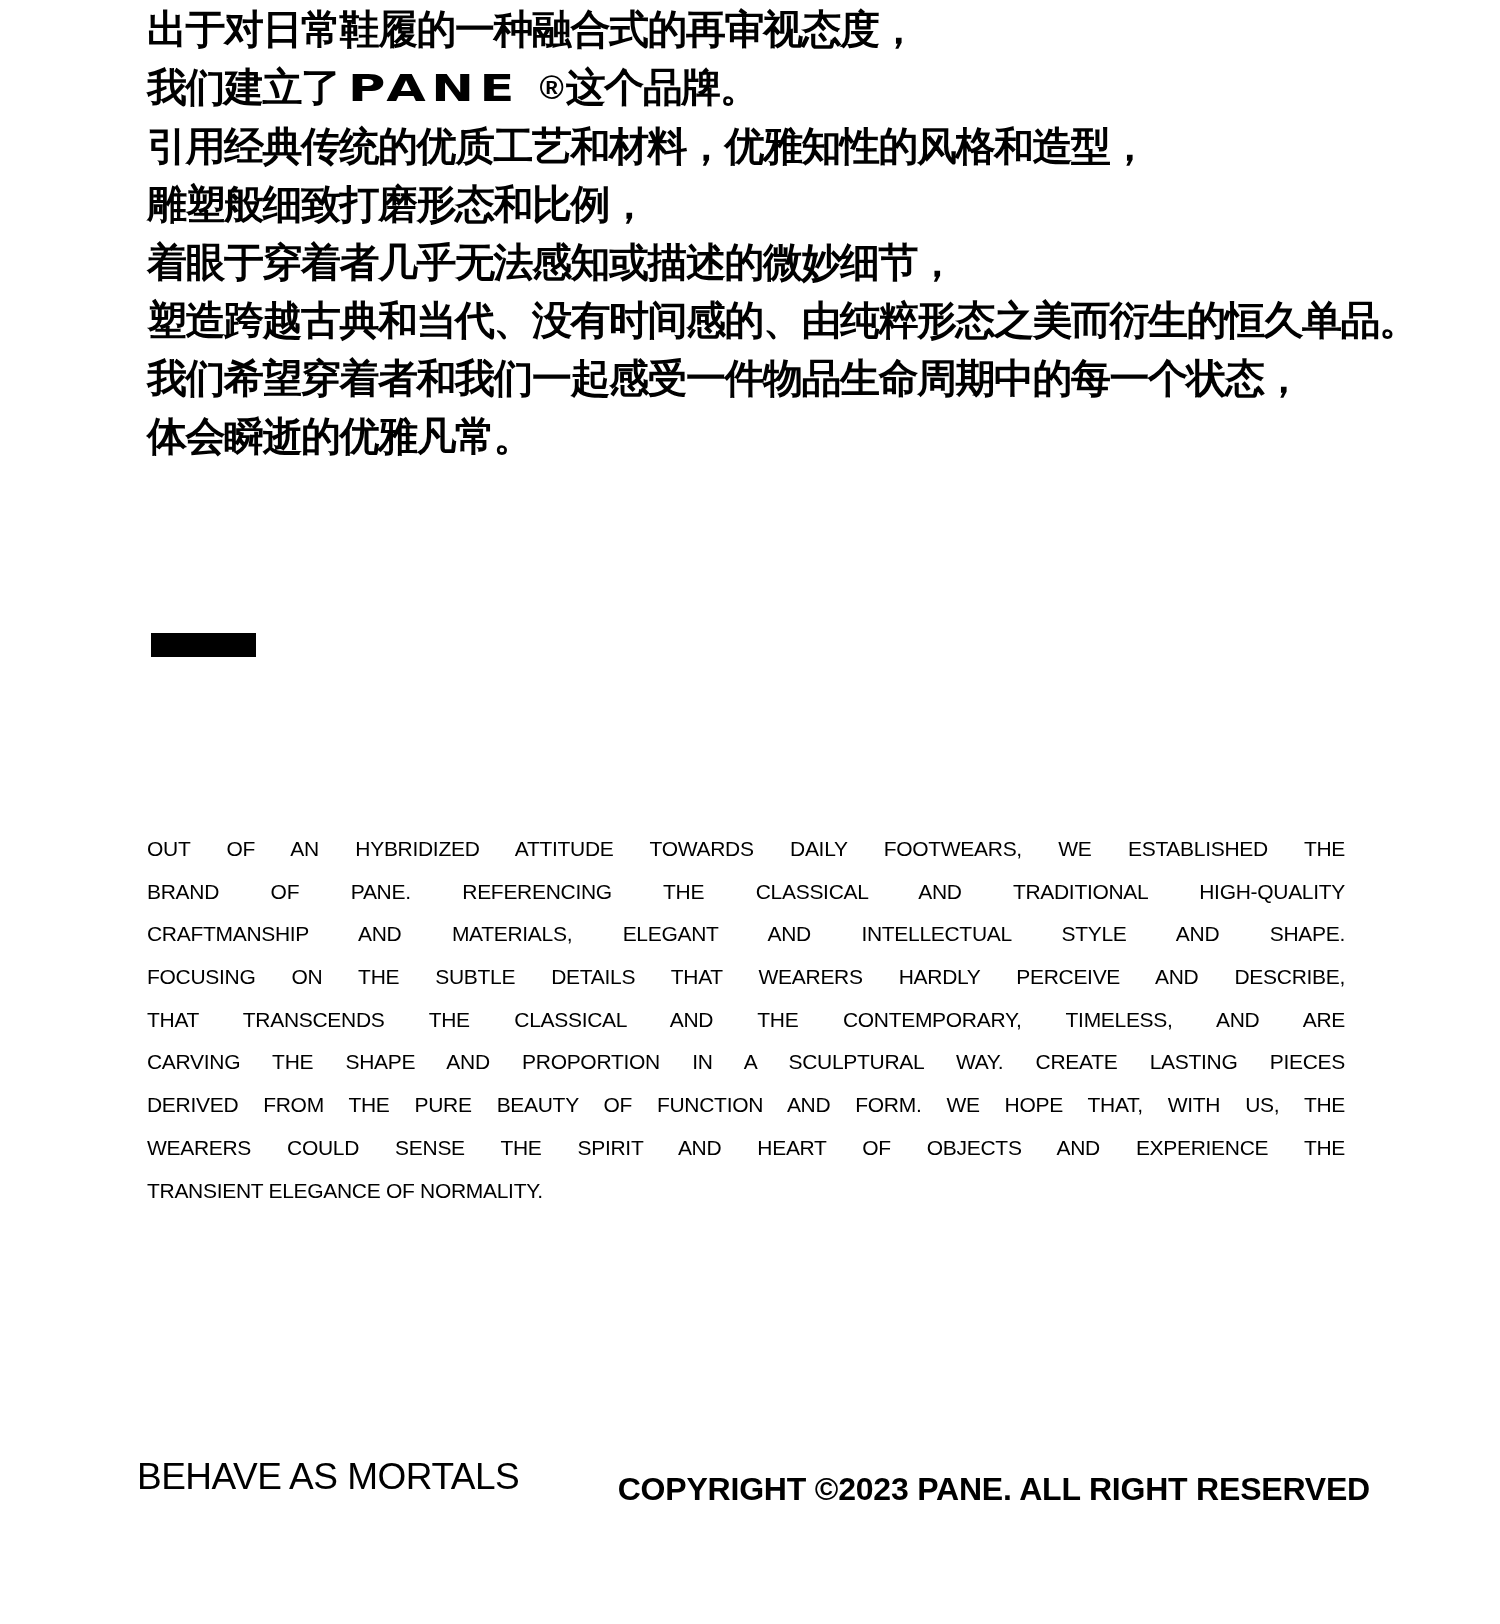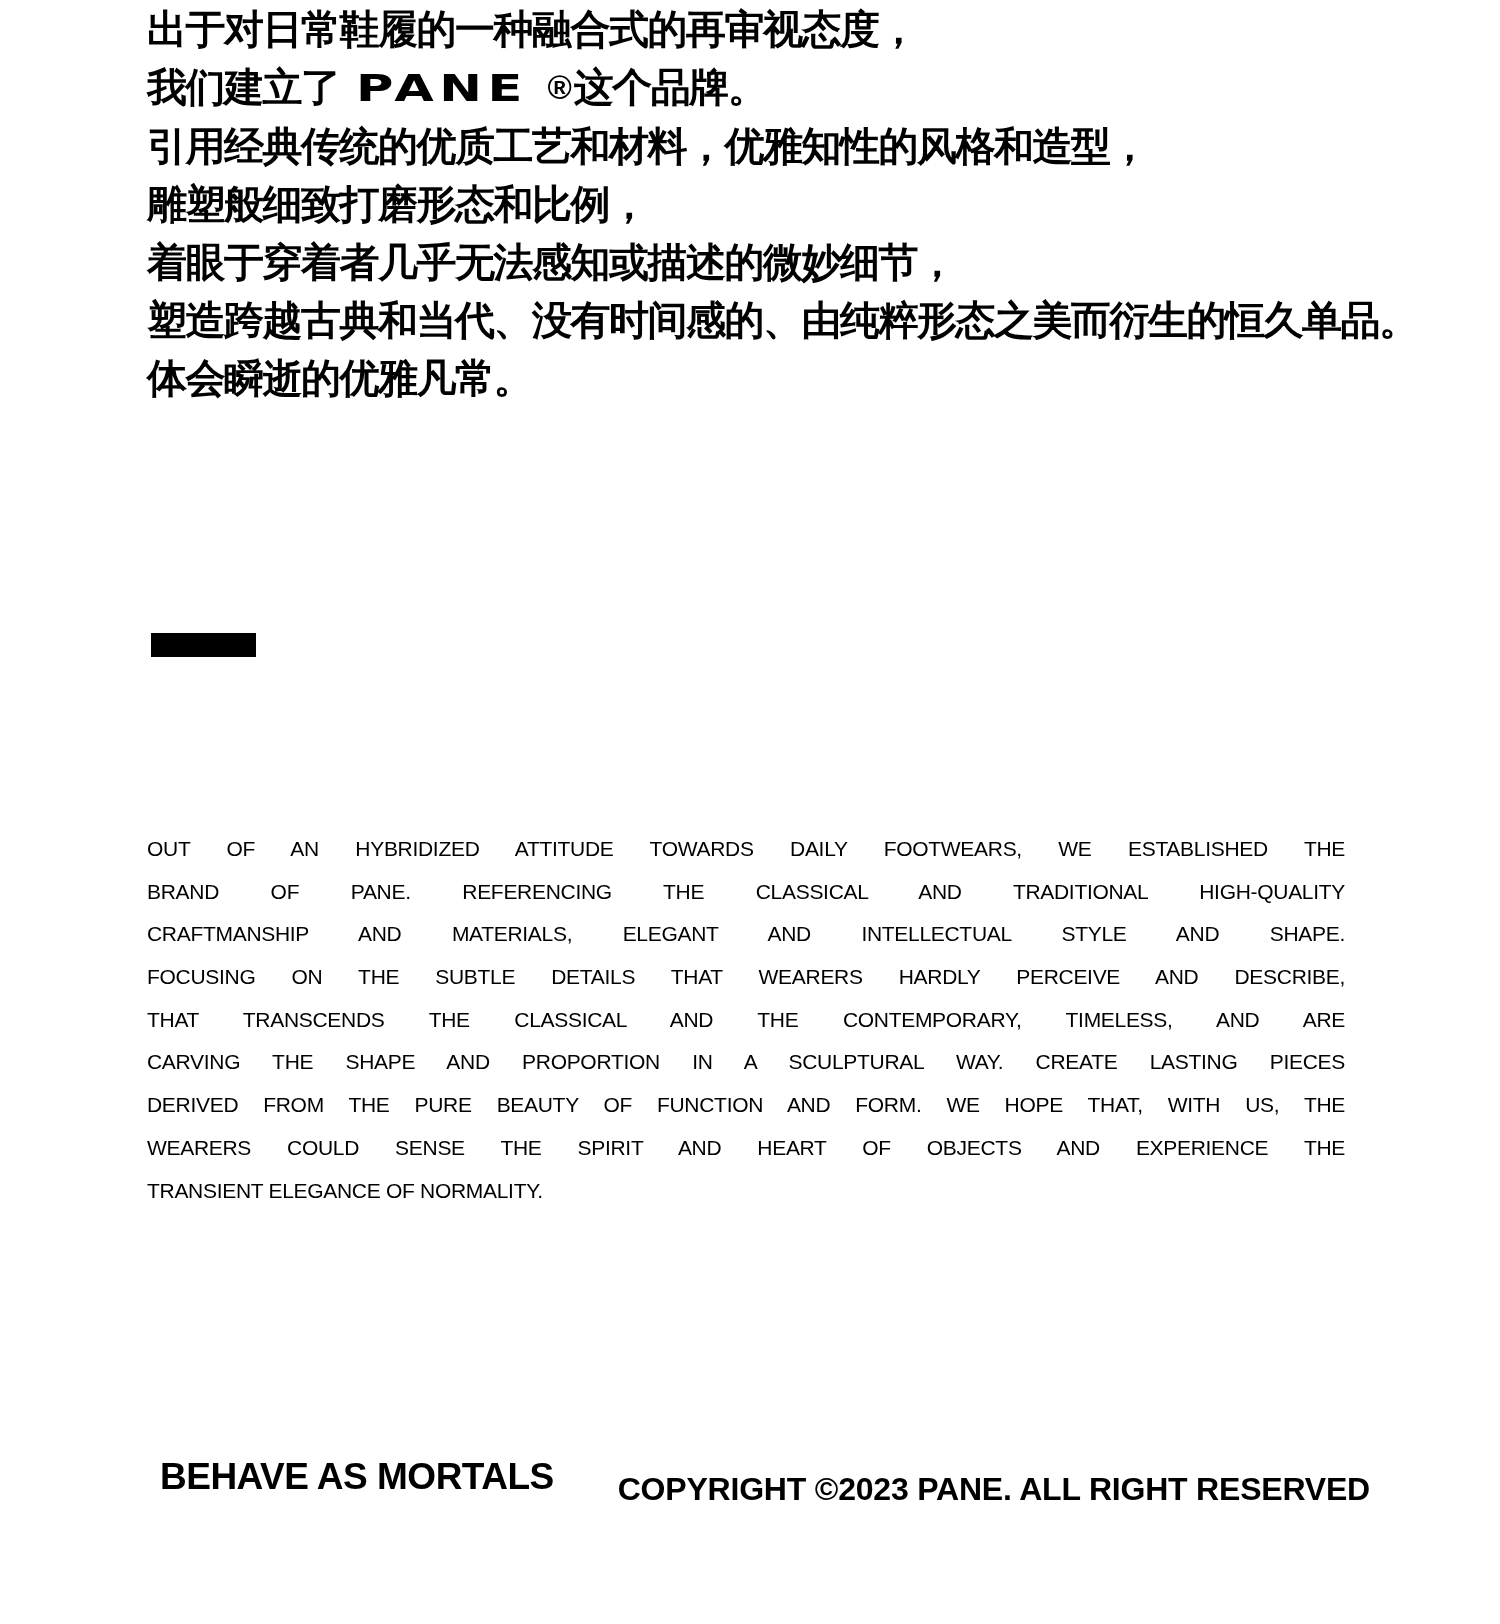--- a/index.html
+++ b/index.html
@@ -29,21 +29,21 @@
     font-size: 40px;
     line-height: 58px;
     font-weight: 700;
     letter-spacing: -1.5px;
     white-space: nowrap;
   }
   .pane-logo {
     display: inline-block;
     width: 192px;
     vertical-align: baseline;
-    margin-left: 16px;
+    margin-left: 8px;
   }
   .pane-logo-inner {
     display: inline-block;
     transform: scaleX(1.38);
     transform-origin: 0 78%;
     font-family: "DejaVu Sans", sans-serif;
     font-weight: 900;
     font-size: 37px;
     letter-spacing: 4px;
     line-height: 1;
@@ -85,25 +85,25 @@
     overflow: visible;
   }
   .en-line.last {
     text-align: right;
     text-align-last: left;
   }
 
   
   .footer-slogan {
     position: absolute;
-    left: 160px;
+    left: 137px;
     top: 1458px;
     font-size: 37px;
     line-height: 1;
-    font-weight: 700;
+    font-weight: 400;
     letter-spacing: -0.5px;
     white-space: nowrap;
   }
   .footer-copyright {
     position: absolute;
     right: 152px;
     top: 1473px;
     font-size: 32px;
     line-height: 1;
     font-weight: 700;
@@ -116,20 +116,21 @@
 
 <div class="page">
 
   <div class="cn-block">
     <div class="cn-line">出于对日常鞋履的一种融合式的再审视态度，</div>
     <div class="cn-line"><span>我们建立了</span><span class="pane-logo"><span class="pane-logo-inner">PANE</span></span><span class="reg-mark">®</span><span>这个品牌。</span></div>
     <div class="cn-line">引用经典传统的优质工艺和材料，优雅知性的风格和造型，</div>
     <div class="cn-line">雕塑般细致打磨形态和比例，</div>
     <div class="cn-line">着眼于穿着者几乎无法感知或描述的微妙细节，</div>
     <div class="cn-line">塑造跨越古典和当代、没有时间感的、由纯粹形态之美而衍生的恒久单品。</div>
+    <div class="cn-line">我们希望穿着者和我们一起感受一件物品生命周期中的每一个状态，</div>
     <div class="cn-line">体会瞬逝的优雅凡常。</div>
   </div>
 
   <div class="divider-bar"></div>
 
   <div class="en-block">
     <div class="en-line">OUT OF AN HYBRIDIZED ATTITUDE TOWARDS DAILY FOOTWEARS, WE ESTABLISHED THE</div>
     <div class="en-line">BRAND OF PANE. REFERENCING THE CLASSICAL AND TRADITIONAL HIGH-QUALITY</div>
     <div class="en-line">CRAFTMANSHIP AND MATERIALS, ELEGANT AND INTELLECTUAL STYLE AND SHAPE.</div>
     <div class="en-line">FOCUSING ON THE SUBTLE DETAILS THAT WEARERS HARDLY PERCEIVE AND DESCRIBE,</div>

